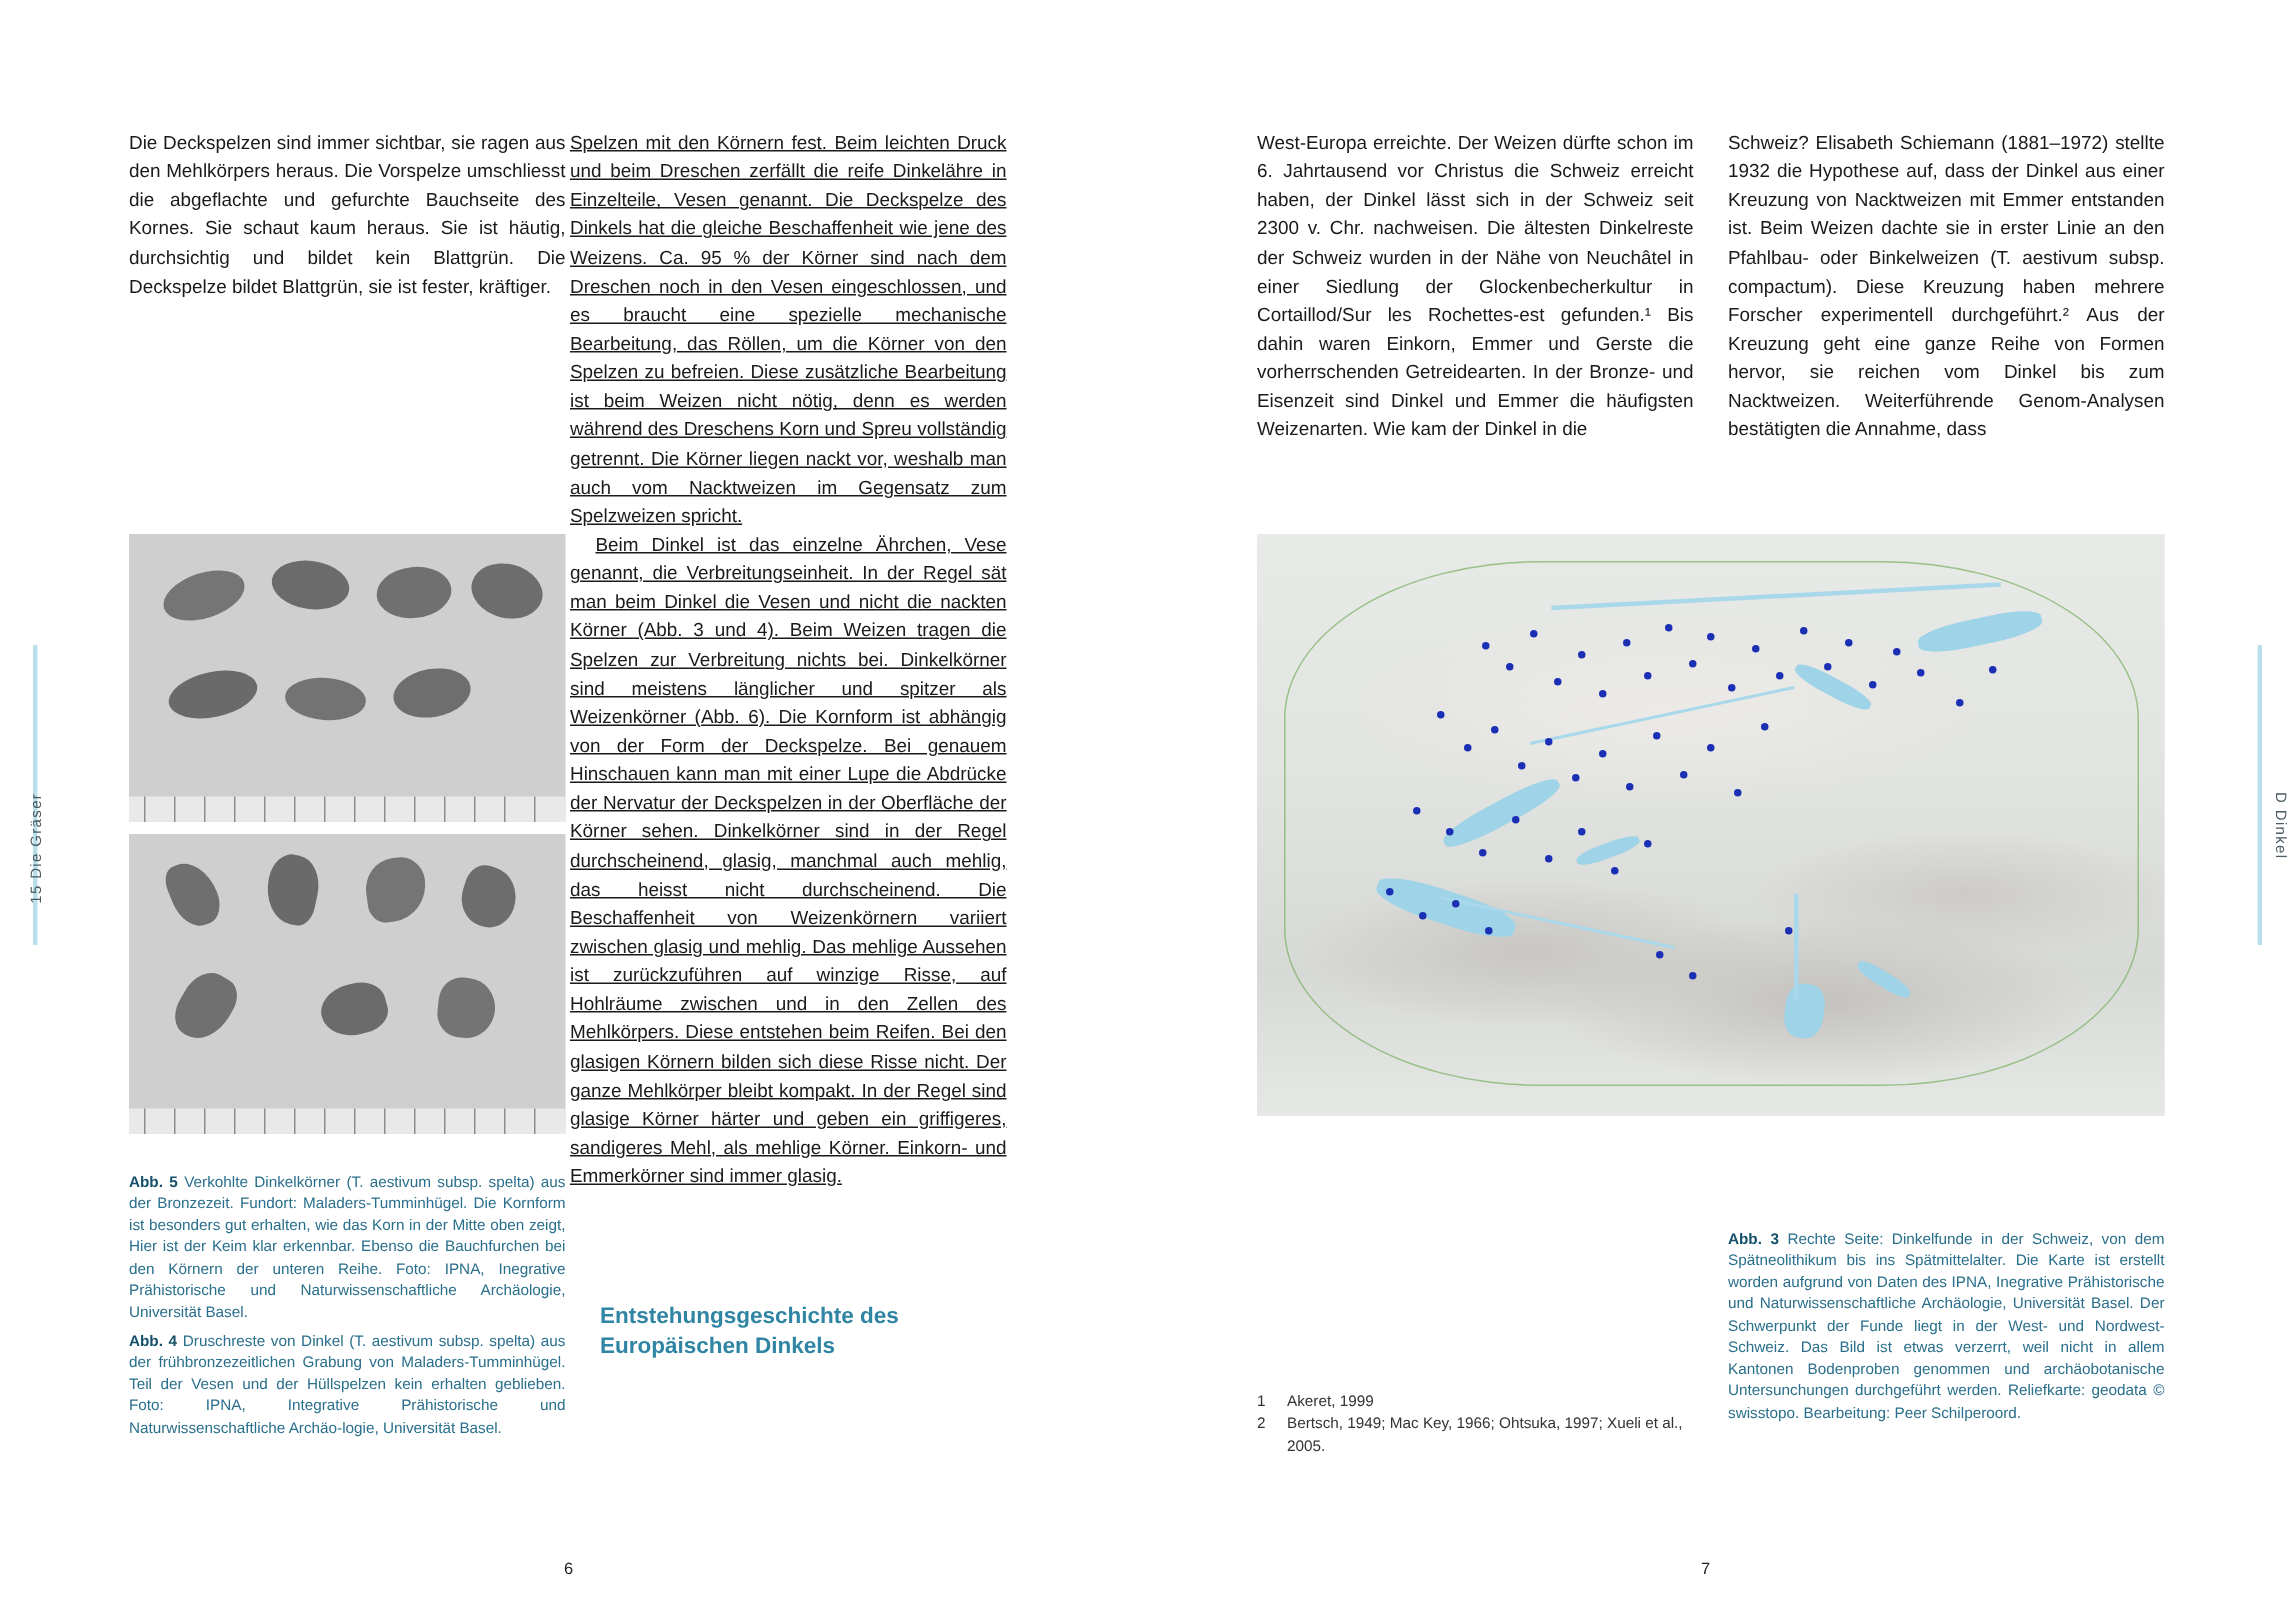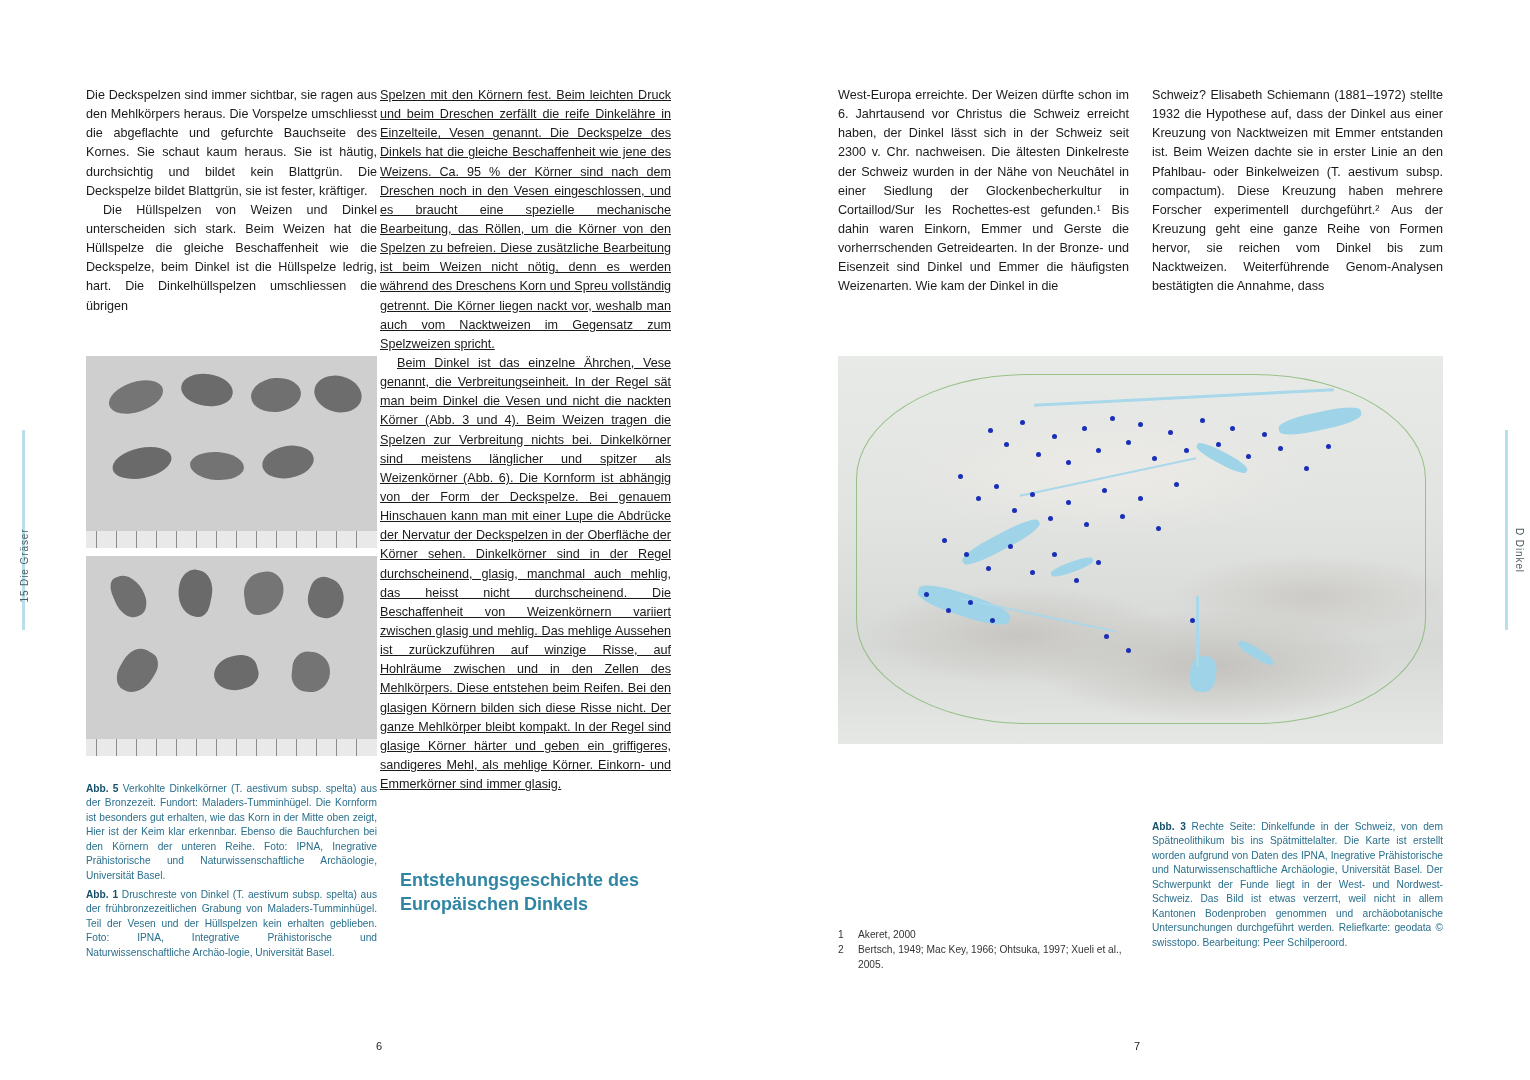--- a/index.html
+++ b/index.html
@@ -69,21 +69,21 @@
     text-align:justify;
   }
   .caption b{color:#17506b;}
   .caption.c-abb5{top:782px;}
   .caption.c-abb6{top:888px;}
 
   .subhead{
     position:absolute;
     left:400px;width:291px;
     top:868px;
-    font-size:18px;
+    font-size:15px;
     line-height:1.35;
     font-weight:700;
     color:#2f85a3;
   }
   .after-sub{position:absolute;left:400px;width:291px;top:912px;}
 
   
   .map{
     position:absolute;left:838px;top:356px;width:605px;height:388px;
     background:#dfe3e0;
@@ -124,21 +124,20 @@
 <div class="page">
 
   <div class="edge-rule left"></div>
   <div class="edge-rule right"></div>
 
   <div class="side-label left">15  Die Gräser</div>
   <div class="side-label right">D  Dinkel</div>
 
   <div class="col c1">
     <p class="body">Die Deckspelzen sind immer sichtbar, sie ragen aus den Mehlkörpers heraus. Die Vorspelze umschliesst die abgeflachte und gefurchte Bauchseite des Kornes. Sie schaut kaum heraus. Sie ist häutig, durchsichtig und bildet kein Blattgrün. Die Deckspelze bildet Blattgrün, sie ist fester, kräftiger.</p>
-    <p class="body">Die Hüllspelzen von Weizen und Dinkel unterscheiden sich stark. Beim Weizen hat die Hüllspelze die gleiche Beschaffenheit wie die Deckspelze, beim Dinkel ist die Hüllspelze ledrig, hart. Die Dinkelhüllspelzen umschliessen die übrigen</p>
   </div>
 
   <div class="fig top">
     <div class="grain" style="left:22px;top:26px;width:56px;height:30px;transform:rotate(-18deg);background:#757575;"></div>
     <div class="grain" style="left:95px;top:18px;width:52px;height:32px;transform:rotate(8deg);background:#6b6b6b;"></div>
     <div class="grain" style="left:165px;top:22px;width:50px;height:34px;transform:rotate(-6deg);background:#707070;"></div>
     <div class="grain" style="left:228px;top:20px;width:48px;height:36px;transform:rotate(14deg);background:#6d6d6d;"></div>
     <div class="grain" style="left:26px;top:92px;width:60px;height:30px;transform:rotate(-12deg);background:#6a6a6a;"></div>
     <div class="grain" style="left:104px;top:96px;width:54px;height:28px;transform:rotate(4deg);background:#737373;"></div>
     <div class="grain" style="left:176px;top:90px;width:52px;height:32px;transform:rotate(-10deg);background:#6e6e6e;"></div>
@@ -185,21 +184,21 @@
         <i style="left:270px"></i>
     </div>
   </div>
 
   <div class="caption c-abb5">
     <b>Abb. 5</b>
     <span>Verkohlte Dinkelkörner (T. aestivum subsp. spelta) aus der Bronzezeit. Fundort: Maladers-Tumminhügel. Die Kornform ist besonders gut erhalten, wie das Korn in der Mitte oben zeigt, Hier ist der Keim klar erkennbar. Ebenso die Bauchfurchen bei den Körnern der unteren Reihe. Foto: IPNA, Inegrative Prähistorische und Naturwissenschaftliche Archäologie, Universität Basel.</span>
   </div>
 
   <div class="caption c-abb6">
-    <b>Abb. 1</b>
+    <b>Abb. 4</b>
     <span>Druschreste von Dinkel (T. aestivum subsp. spelta) aus der frühbronzezeitlichen Grabung von Maladers-Tumminhügel. Teil der Vesen und der Hüllspelzen kein erhalten geblieben. Foto: IPNA, Integrative Prähistorische und Naturwissenschaftliche Archäo-logie, Universität Basel.</span>
   </div>
 
   <div class="col c2">
     <p class="body">Spelzen mit den Körnern fest. Beim leichten Druck und beim Dreschen zerfällt die reife Dinkelähre in Einzelteile, Vesen genannt. Die Deckspelze des Dinkels hat die gleiche Beschaffenheit wie jene des Weizens. Ca. 95 % der Körner sind nach dem Dreschen noch in den Vesen eingeschlossen, und es braucht eine spezielle mechanische Bearbeitung, das Röllen, um die Körner von den Spelzen zu befreien. Diese zusätzliche Bearbeitung ist beim Weizen nicht nötig, denn es werden während des Dreschens Korn und Spreu vollständig getrennt. Die Körner liegen nackt vor, weshalb man auch vom Nacktweizen im Gegensatz zum Spelzweizen spricht.</p>
     <p class="body">Beim Dinkel ist das einzelne Ährchen, Vese genannt, die Verbreitungseinheit. In der Regel sät man beim Dinkel die Vesen und nicht die nackten Körner (Abb. 3 und 4). Beim Weizen tragen die Spelzen zur Verbreitung nichts bei. Dinkelkörner sind meistens länglicher und spitzer als Weizenkörner (Abb. 6). Die Kornform ist abhängig von der Form der Deckspelze. Bei genauem Hinschauen kann man mit einer Lupe die Abdrücke der Nervatur der Deckspelzen in der Oberfläche der Körner sehen. Dinkelkörner sind in der Regel durchscheinend, glasig, manchmal auch mehlig, das heisst nicht durchscheinend. Die Beschaffenheit von Weizenkörnern variiert zwischen glasig und mehlig. Das mehlige Aussehen ist zurückzuführen auf winzige Risse, auf Hohlräume zwischen und in den Zellen des Mehlkörpers. Diese entstehen beim Reifen. Bei den glasigen Körnern bilden sich diese Risse nicht. Der ganze Mehlkörper bleibt kompakt. In der Regel sind glasige Körner härter und geben ein griffigeres, sandigeres Mehl, als mehlige Körner. Einkorn- und Emmerkörner sind immer glasig.</p>
   </div>
 
   <div class="subhead">Entstehungsgeschichte des Europäischen Dinkels</div>
 
@@ -282,21 +281,21 @@
   </div>
 
   <div class="caption c-abb7">
     <b>Abb. 3</b>
     <span>Rechte Seite: Dinkelfunde in der Schweiz, von dem Spätneolithikum bis ins Spätmittelalter. Die Karte ist erstellt worden aufgrund von Daten des IPNA, Inegrative Prähistorische und Naturwissenschaftliche Archäologie, Universität Basel. Der Schwerpunkt der Funde liegt in der West- und Nordwest-Schweiz. Das Bild ist etwas verzerrt, weil nicht in allem Kantonen Bodenproben genommen und archäobotanische Untersunchungen durchgeführt werden. Reliefkarte: geodata © swisstopo. Bearbeitung: Peer Schilperoord.</span>
   </div>
 
   <div class="footnotes">
     <div class="row">
       <span class="num">1</span>
-      <span>Akeret, 2000</span>
+      <span>Akeret, 1999</span>
     </div>
     <div class="row">
       <span class="num">2</span>
       <span>Bertsch, 1949; Mac Key, 1966; Ohtsuka, 1997; Xueli et al., 2005.</span>
     </div>
   </div>
 
   <div class="folio left">6</div>
   <div class="folio right">7</div>
 </div>

